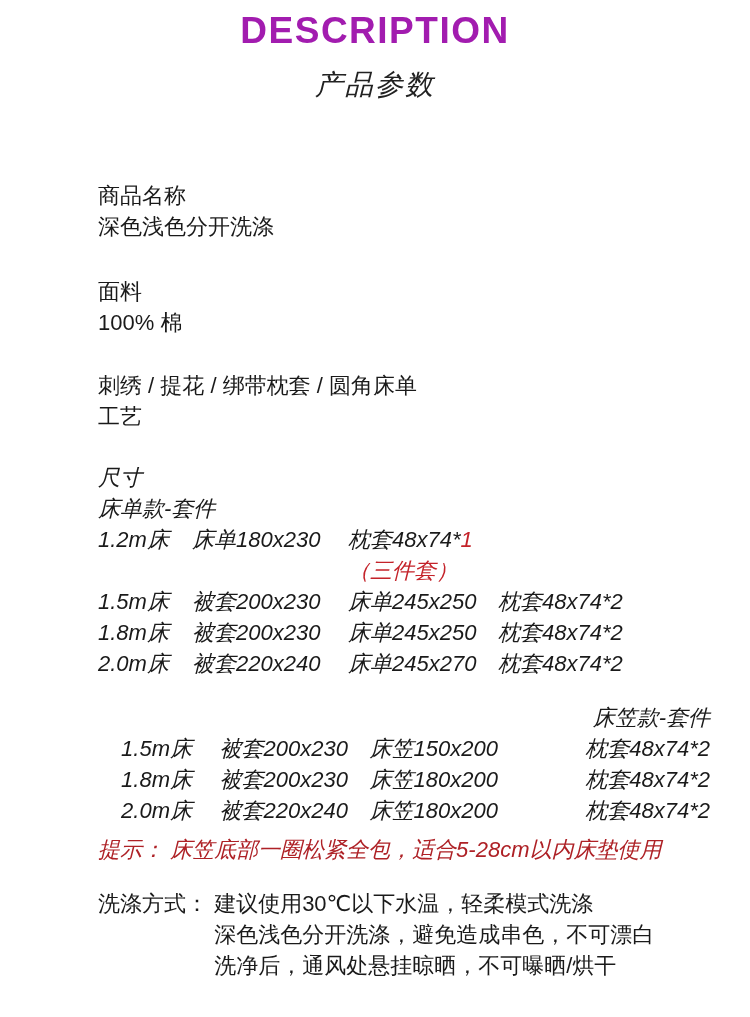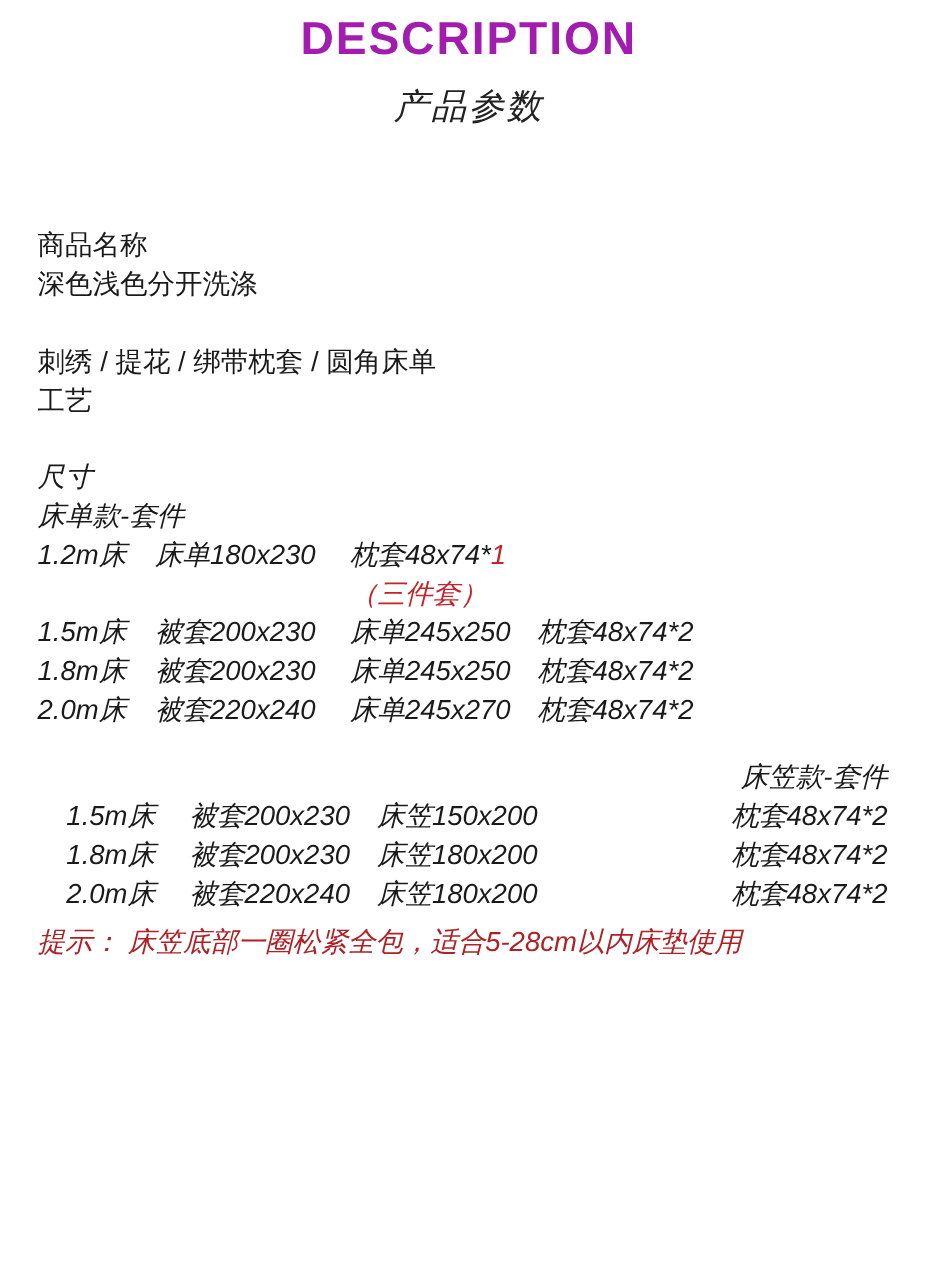--- a/index.html
+++ b/index.html
@@ -32,21 +32,21 @@
     margin: 15px 0 0 0;
     text-align: center;
     font-weight: 400;
     font-size: 28px;
     line-height: 34px;
     letter-spacing: 2px;
     color: #222;
     font-style: italic;
   }
   .content {
-    padding: 0 40px 0 30px;
+    padding: 0 40px 0 98px;
     font-size: 22px;
     line-height: 31px;
   }
   .sec { margin: 0; }
   .sec-name   { margin-top: 78px; }
   .sec-fabric { margin-top: 34px; }
   .sec-craft  { margin-top: 32px; }
   .sec-size   { margin-top: 30px; font-style: italic; }
   .sec-wash   { margin-top: 23px; }
   .size-group-2 { margin-top: 23px; text-align: right; }
@@ -69,20 +69,24 @@
 <h1 class="page-title">DESCRIPTION</h1>
 <h2 class="page-subtitle">产品参数</h2>
 
 <div class="content">
 
   <section class="sec sec-name">
     <div>商品名称</div>
     <div>深色浅色分开洗涤</div>
   </section>
 
+  <section class="sec sec-fabric">
+    <div>面料</div>
+    <div>100% 棉</div>
+  </section>
 
   <section class="sec sec-craft">
     <div>刺绣 / 提花 / 绑带枕套 / 圆角床单</div>
     <div>工艺</div>
   </section>
 
   <section class="sec sec-size">
     <div>尺寸</div>
 
     <div class="size-group">
@@ -132,14 +136,22 @@
         <span>2.0m床</span>
         <span>被套220x240</span>
         <span>床笠180x200</span>
         <span>枕套48x74*2</span>
       </div>
     </div>
 
     <div class="tip">提示： 床笠底部一圈松紧全包，适合5-28cm以内床垫使用</div>
   </section>
 
+  <section class="sec sec-wash">
+    <span class="wash-label">洗涤方式： </span>
+    <div class="wash-lines">
+      <div>建议使用30℃以下水温，轻柔模式洗涤</div>
+      <div>深色浅色分开洗涤，避免造成串色，不可漂白</div>
+      <div>洗净后，通风处悬挂晾晒，不可曝晒/烘干</div>
+    </div>
+  </section>
 
 </div>
 
 </body></html>

